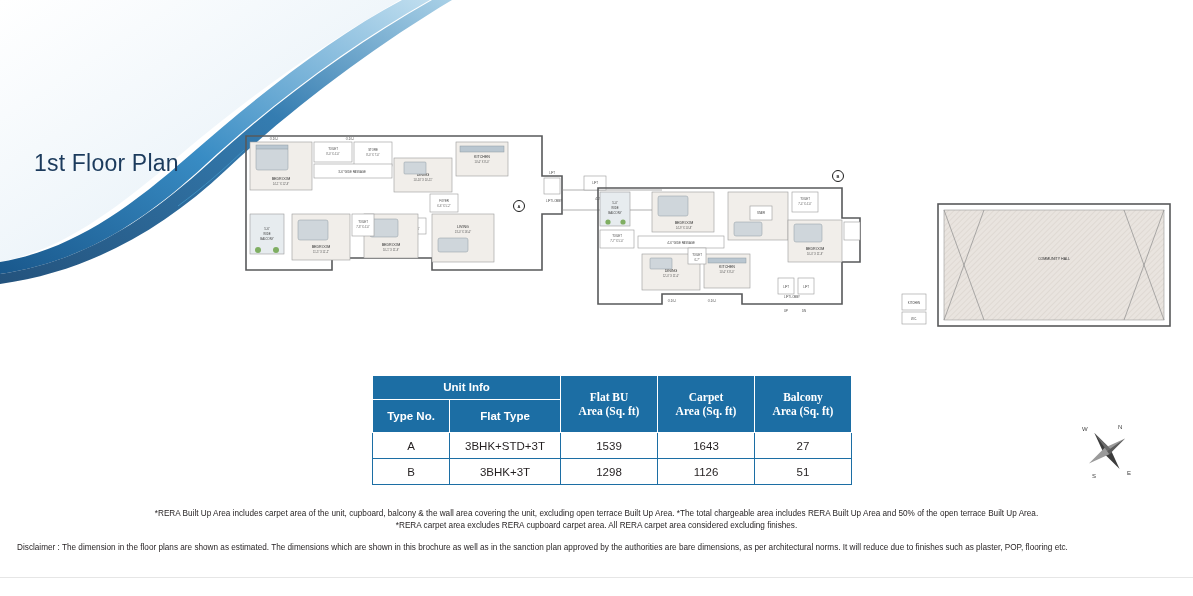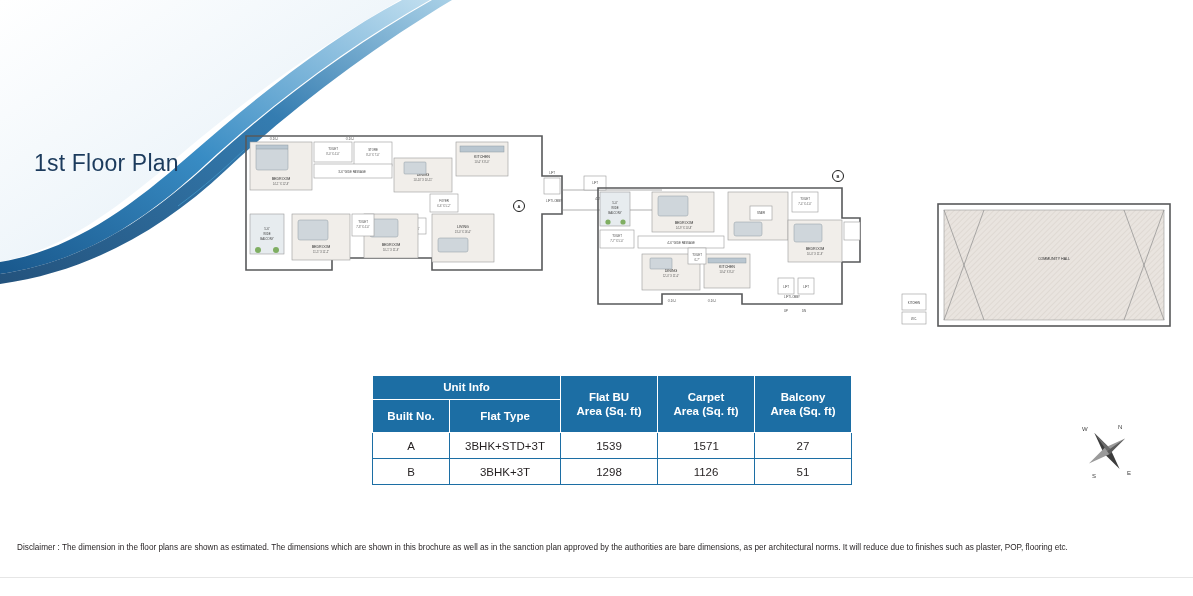--- a/index.html
+++ b/index.html
@@ -76,21 +76,21 @@
     font-size: 11.5px;
     height: 25px;
   }
   .col-flatno { width: 76px; }
   .col-flattype { width: 110px; }
   .col-bu { width: 96px; }
   .col-carpet { width: 96px; margin-top: 44px; }
   .col-balcony { width: 96px; }
   .th-unitinfo { height: 23px; }
   .th-sub { height: 32px; }
-  .th-tall { height: 55px; }
+  .th-tall { height: 55px; font-family: Liberation Serif, serif; }
 
   
   .compass {
     position: absolute;
     left: 1074px;
     top: 418px;
     width: 66px;
     height: 66px;
   }
 
@@ -357,30 +357,30 @@
       <th class="col-carpet th-tall" rowspan="2">
         <div>Carpet</div>
         <div>Area (Sq. ft)</div>
       </th>
       <th class="col-balcony th-tall" rowspan="2">
         <div>Balcony</div>
         <div>Area (Sq. ft)</div>
       </th>
     </tr>
     <tr>
-      <th class="col-flatno th-sub">Built No.</th>
+      <th class="col-flatno th-sub">Type No.</th>
       <th class="col-flattype th-sub">Flat Type</th>
     </tr>
   </thead>
   <tbody>
     <tr>
       <td>A</td>
       <td>3BHK+STD+3T</td>
       <td>1539</td>
-      <td>1571</td>
+      <td>1643</td>
       <td>27</td>
     </tr>
     <tr>
       <td>B</td>
       <td>3BHK+3T</td>
       <td>1298</td>
       <td>1126</td>
       <td>51</td>
     </tr>
   </tbody>
@@ -395,16 +395,18 @@
       <polygon points="22,0 0,4 0,0" fill="#5a5a5a"></polygon>
     </g>
     <text x="44" y="11" font-family="Liberation Sans, sans-serif" font-size="6" fill="#3c3c3c">N</text>
     <text x="18" y="60" font-family="Liberation Sans, sans-serif" font-size="6" fill="#3c3c3c">S</text>
     <text x="53" y="57" font-family="Liberation Sans, sans-serif" font-size="6" fill="#3c3c3c">E</text>
     <text x="8" y="13" font-family="Liberation Sans, sans-serif" font-size="6" fill="#3c3c3c">W</text>
   </svg>
 </div>
 
 <div class="note-rera">
+  <div>*RERA Built Up Area includes carpet area of the unit, cupboard, balcony &amp; the wall area covering the unit, excluding open terrace Built Up Area. *The total chargeable area includes RERA Built Up Area and 50% of the open terrace Built Up Area.</div>
+  <div>*RERA carpet area excludes RERA cupboard carpet area. All RERA carpet area considered excluding finishes.</div>
 </div>
 <div class="note-disclaimer">Disclaimer : The dimension in the floor plans are shown as estimated. The dimensions which are shown in this brochure as well as in the sanction plan approved by the authorities are bare dimensions, as per architectural norms. It will reduce due to finishes such as plaster, POP, flooring etc.</div>
 
 <div class="bottom-rule"></div>
 
 </body></html>

